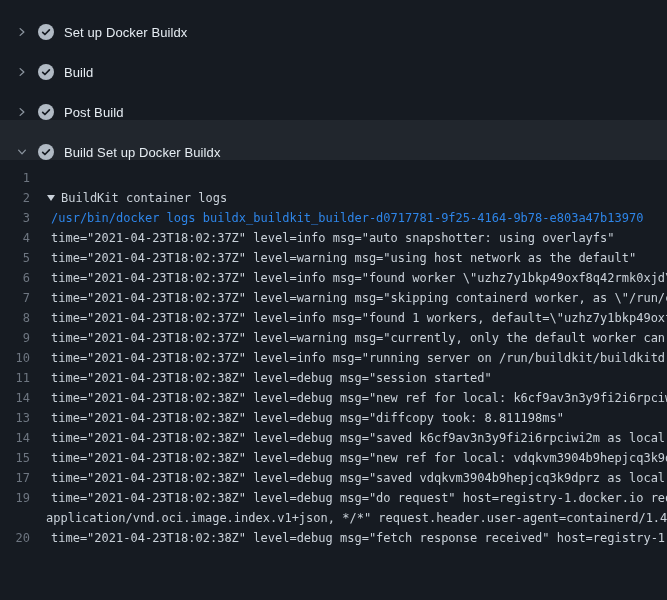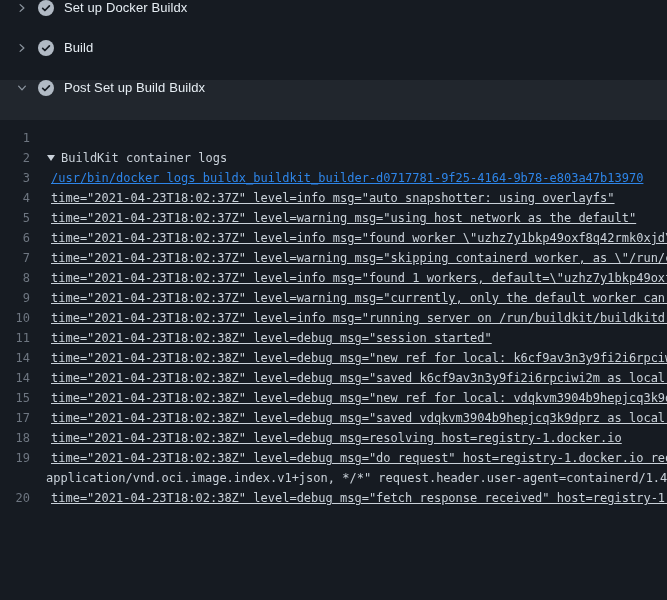--- a/index.html
+++ b/index.html
@@ -10,21 +10,21 @@
     overflow: hidden;
     background: var(--bg, #161b22);
     font-family: "Liberation Sans", sans-serif;
   }
   .viewer { width: 100%; height: 100%; }
 
   
   .step {
     height: 40px;
     display: flex;
-    align-items: flex-start;
+    align-items: flex-end;
     padding: 0 16px 0 14px;
     cursor: pointer;
   }
   .step.expanded { background: var(--row_active, #21262d); }
   .chev {
     width: 16px; height: 16px; flex: none;
     display: flex; align-items: center; justify-content: center;
     color: var(--chevron, #8b949e);
   }
   .chev svg { transform-origin: 50% 50%; }
@@ -52,21 +52,21 @@
     overflow: hidden;
   }
   .ln {
     flex: 0 0 46px;
     padding-right: 16px;
     text-align: right;
     color: var(--line_num, #6e7681);
     cursor: pointer;
   }
   .lt { flex: 0 0 auto; }
-  .row.g .lt { padding-left: 5px; text-decoration: underline; }
+  .row.g .lt { padding-left: 5px; }
   .row.t-wrap .lt { padding-left: 0; }
   .row.t-command .lt { color: var(--command, #2e85e8); }
   .tri {
     width: 0; height: 0; flex: none;
     border-left: 4px solid transparent;
     border-right: 4px solid transparent;
     border-top: 6px solid var(--log_text, #c9d1d9);
     margin: 7px 6px 0 1px;
     cursor: pointer;
   }
@@ -99,34 +99,48 @@
     </span>
     <span class="check">
       <svg width="16" height="16" viewBox="0 0 16 16">
         <circle cx="8" cy="8" r="8" style="fill:var(--check)"></circle>
         <path d="M4.7 8.4 L6.9 10.5 L11.4 5.9" fill="none" style="stroke:var(--bg)" stroke-width="1.7" stroke-linecap="round" stroke-linejoin="round"></path>
       </svg>
     </span>
     <span class="step-label">Build</span>
   </div>
 
+  <div class="step">
+    <span class="chev">
+      <svg width="12" height="12" viewBox="0 0 16 16">
+        <path d="M5.5 3.5 L10.5 8 L5.5 12.5" fill="none" stroke="currentColor" stroke-width="1.7" stroke-linecap="round" stroke-linejoin="round"></path>
+      </svg>
+    </span>
+    <span class="check">
+      <svg width="16" height="16" viewBox="0 0 16 16">
+        <circle cx="8" cy="8" r="8" style="fill:var(--check)"></circle>
+        <path d="M4.7 8.4 L6.9 10.5 L11.4 5.9" fill="none" style="stroke:var(--bg)" stroke-width="1.7" stroke-linecap="round" stroke-linejoin="round"></path>
+      </svg>
+    </span>
+    <span class="step-label">Post Build</span>
+  </div>
 
   <div class="step expanded">
     <span class="chev">
       <svg width="12" height="12" viewBox="0 0 16 16">
         <path d="M5.5 3.5 L10.5 8 L5.5 12.5" fill="none" stroke="currentColor" stroke-width="1.7" stroke-linecap="round" stroke-linejoin="round"></path>
       </svg>
     </span>
     <span class="check">
       <svg width="16" height="16" viewBox="0 0 16 16">
         <circle cx="8" cy="8" r="8" style="fill:var(--check)"></circle>
         <path d="M4.7 8.4 L6.9 10.5 L11.4 5.9" fill="none" style="stroke:var(--bg)" stroke-width="1.7" stroke-linecap="round" stroke-linejoin="round"></path>
       </svg>
     </span>
-    <span class="step-label">Post Set up Build Buildx</span>
+    <span class="step-label">Build Set up Docker Buildx</span>
   </div>
 </div>
   <div id="log" class="log">
   <div class="row t-text">
     <span class="ln">1</span>
     
   </div>
 
   <div class="row t-group">
     <span class="ln">2</span>
@@ -188,45 +202,45 @@
     
     <span class="lt">time="2021-04-23T18:02:38Z" level=debug msg="session started"</span>
   </div>
 
   <div class="row t-text g">
     <span class="ln">14</span>
     
     <span class="lt">time="2021-04-23T18:02:38Z" level=debug msg="new ref for local: k6cf9av3n3y9fi2i6rpciwi2m"</span>
   </div>
 
+  <div class="row t-text g">
+    <span class="ln">13</span>
+    
+    <span class="lt">time="2021-04-23T18:02:38Z" level=debug msg="diffcopy took: 8.811198ms"</span>
+  </div>
 
   <div class="row t-text g">
     <span class="ln">14</span>
     
     <span class="lt">time="2021-04-23T18:02:38Z" level=debug msg="saved k6cf9av3n3y9fi2i6rpciwi2m as local.sharedKey:context:context"</span>
   </div>
 
   <div class="row t-text g">
     <span class="ln">15</span>
     
     <span class="lt">time="2021-04-23T18:02:38Z" level=debug msg="new ref for local: vdqkvm3904b9hepjcq3k9dprz"</span>
   </div>
 
 
   <div class="row t-text g">
     <span class="ln">17</span>
     
     <span class="lt">time="2021-04-23T18:02:38Z" level=debug msg="saved vdqkvm3904b9hepjcq3k9dprz as local.sharedKey:dockerfile:dockerfile"</span>
   </div>
 
-  <div class="row t-text g">
-    <span class="ln">18</span>
-    
-    <span class="lt">time="2021-04-23T18:02:38Z" level=debug msg=resolving host=registry-1.docker.io</span>
-  </div>
 
   <div class="row t-text g">
     <span class="ln">19</span>
     
     <span class="lt">time="2021-04-23T18:02:38Z" level=debug msg="do request" host=registry-1.docker.io request.header.accept="application/vnd.docker.distribution.manifest.v2+json, application/vnd.docker.distribution.manifest.list.v2+json, application/vnd.oci.image.manifest.v1+json,</span>
   </div>
 
   <div class="row t-wrap">
     <span class="ln"></span>
     

